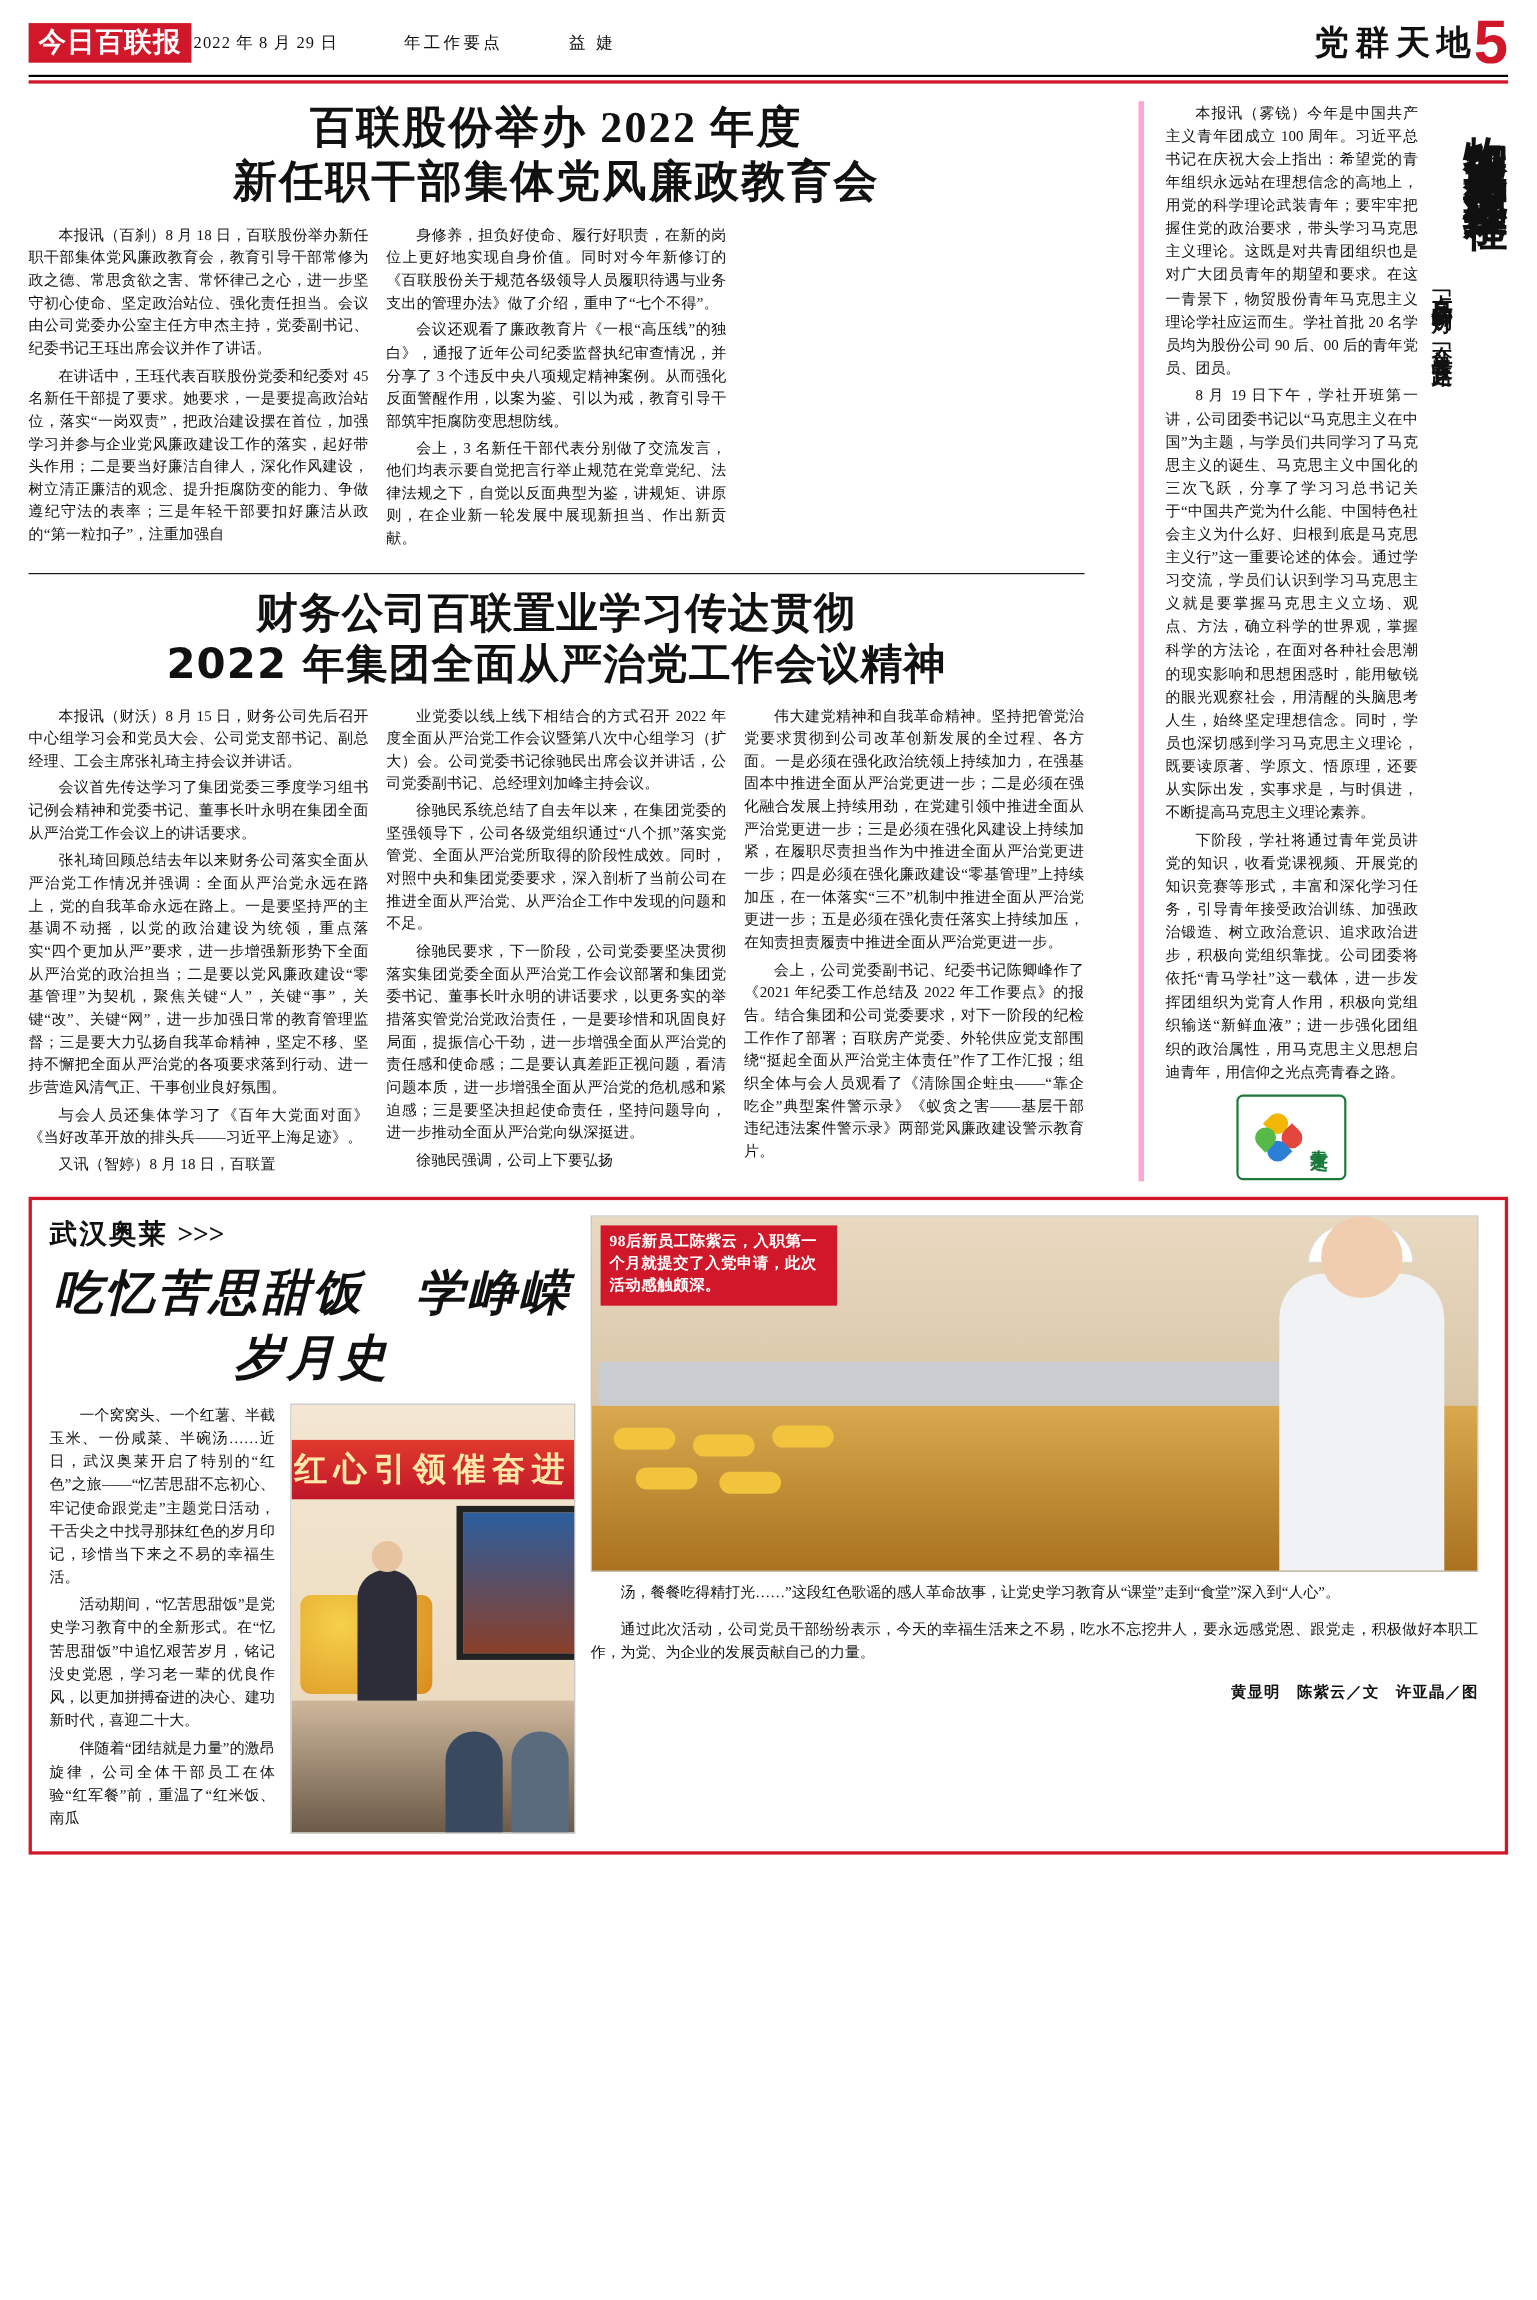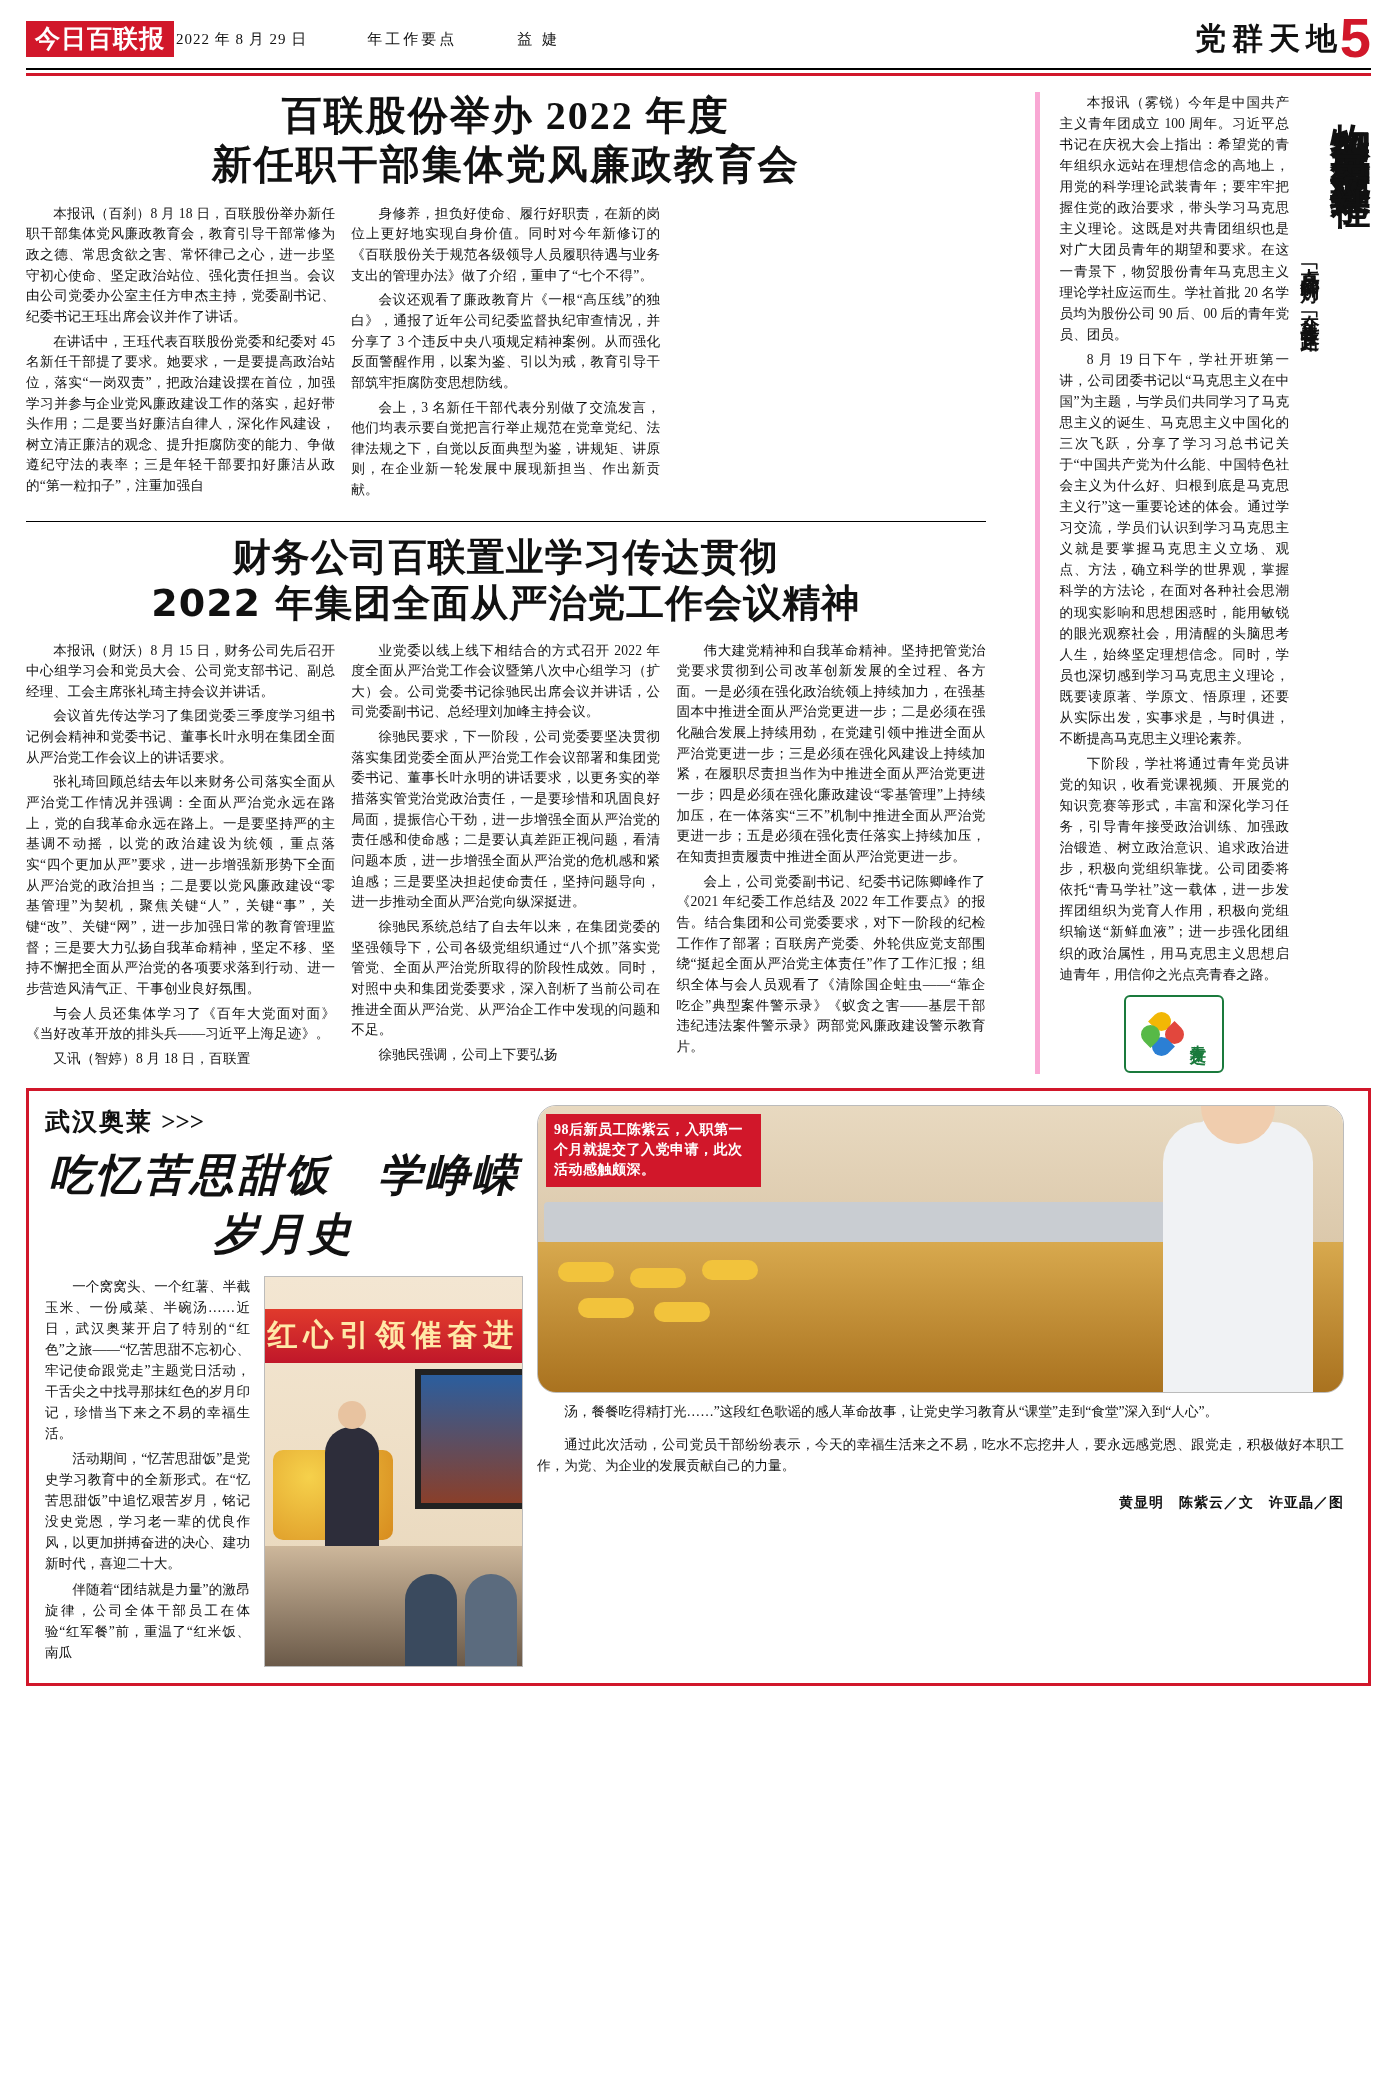--- a/index.html
+++ b/index.html
@@ -215,21 +215,21 @@
     text-align: justify;
     text-indent: 2em;
   }
   .photo {
     position: relative;
     overflow: hidden;
     border: 1px solid #bbb;
   }
   .photo-main { flex: 1 1 auto; min-height: 300px; }
   .feat-right { flex: 1 1 auto; display:flex; flex-direction: column; gap: 8px; }
-  .photo-top { height: 288px; border-radius: 19px; }
+  .photo-top { height: 324px; }
   .feat-right p {
     margin: 0 0 4px 0;
     font-size: 13.6px;
     line-height: 1.55;
     text-align: justify;
     text-indent: 2em;
   }
   .byline {
     text-align: right;
     font-weight: bold;
@@ -360,22 +360,22 @@
         <div class="cols3">
           <div class="col">
             <p>本报讯（财沃）8 月 15 日，财务公司先后召开中心组学习会和党员大会、公司党支部书记、副总经理、工会主席张礼琦主持会议并讲话。</p>
             <p>会议首先传达学习了集团党委三季度学习组书记例会精神和党委书记、董事长叶永明在集团全面从严治党工作会议上的讲话要求。</p>
             <p>张礼琦回顾总结去年以来财务公司落实全面从严治党工作情况并强调：全面从严治党永远在路上，党的自我革命永远在路上。一是要坚持严的主基调不动摇，以党的政治建设为统领，重点落实“四个更加从严”要求，进一步增强新形势下全面从严治党的政治担当；二是要以党风廉政建设“零基管理”为契机，聚焦关键“人”，关键“事”，关键“改”、关键“网”，进一步加强日常的教育管理监督；三是要大力弘扬自我革命精神，坚定不移、坚持不懈把全面从严治党的各项要求落到行动、进一步营造风清气正、干事创业良好氛围。</p>
             <p>与会人员还集体学习了《百年大党面对面》《当好改革开放的排头兵——习近平上海足迹》。</p>
             <p>又讯（智婷）8 月 18 日，百联置</p>
           </div>
           <div class="col">
             <p>业党委以线上线下相结合的方式召开 2022 年度全面从严治党工作会议暨第八次中心组学习（扩大）会。公司党委书记徐驰民出席会议并讲话，公司党委副书记、总经理刘加峰主持会议。</p>
+            <p>徐驰民系统总结了自去年以来，在集团党委的坚强领导下，公司各级党组织通过“八个抓”落实党管党、全面从严治党所取得的阶段性成效。同时，对照中央和集团党委要求，深入剖析了当前公司在推进全面从严治党、从严治企工作中发现的问题和不足。</p>
             <p>徐驰民要求，下一阶段，公司党委要坚决贯彻落实集团党委全面从严治党工作会议部署和集团党委书记、董事长叶永明的讲话要求，以更务实的举措落实管党治党政治责任，一是要珍惜和巩固良好局面，提振信心干劲，进一步增强全面从严治党的责任感和使命感；二是要认真差距正视问题，看清问题本质，进一步增强全面从严治党的危机感和紧迫感；三是要坚决担起使命责任，坚持问题导向，进一步推动全面从严治党向纵深挺进。</p>
-            <p>徐驰民系统总结了自去年以来，在集团党委的坚强领导下，公司各级党组织通过“八个抓”落实党管党、全面从严治党所取得的阶段性成效。同时，对照中央和集团党委要求，深入剖析了当前公司在推进全面从严治党、从严治企工作中发现的问题和不足。</p>
             <p>徐驰民强调，公司上下要弘扬</p>
           </div>
           <div class="col">
             <p>伟大建党精神和自我革命精神。坚持把管党治党要求贯彻到公司改革创新发展的全过程、各方面。一是必须在强化政治统领上持续加力，在强基固本中推进全面从严治党更进一步；二是必须在强化融合发展上持续用劲，在党建引领中推进全面从严治党更进一步；三是必须在强化风建设上持续加紧，在履职尽责担当作为中推进全面从严治党更进一步；四是必须在强化廉政建设“零基管理”上持续加压，在一体落实“三不”机制中推进全面从严治党更进一步；五是必须在强化责任落实上持续加压，在知责担责履责中推进全面从严治党更进一步。</p>
             <p>会上，公司党委副书记、纪委书记陈卿峰作了《2021 年纪委工作总结及 2022 年工作要点》的报告。结合集团和公司党委要求，对下一阶段的纪检工作作了部署；百联房产党委、外轮供应党支部围绕“挺起全面从严治党主体责任”作了工作汇报；组织全体与会人员观看了《清除国企蛀虫——“靠企吃企”典型案件警示录》《蚁贪之害——基层干部违纪违法案件警示录》两部党风廉政建设警示教育片。</p>
           </div>
         </div>
       </div>
     </div>
 

